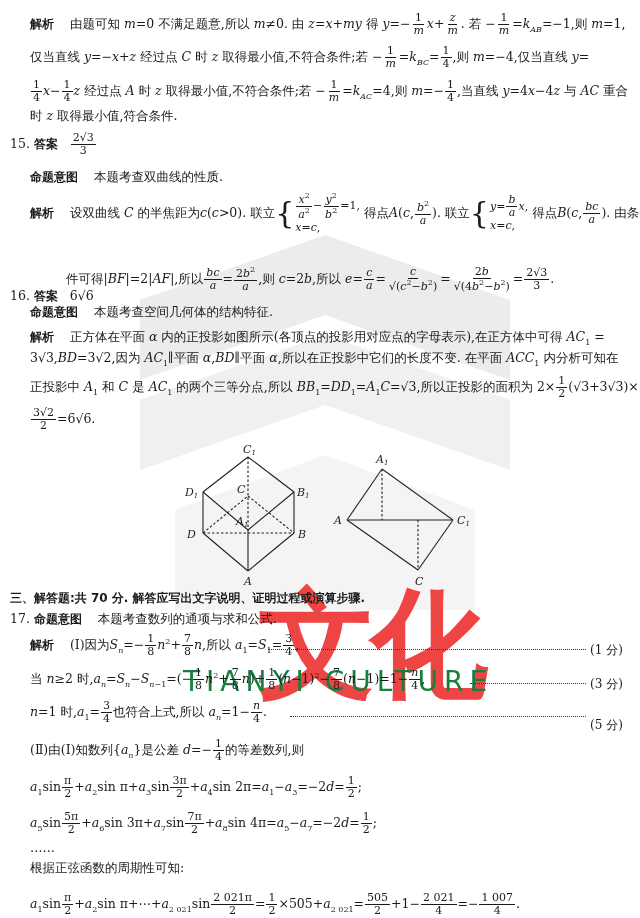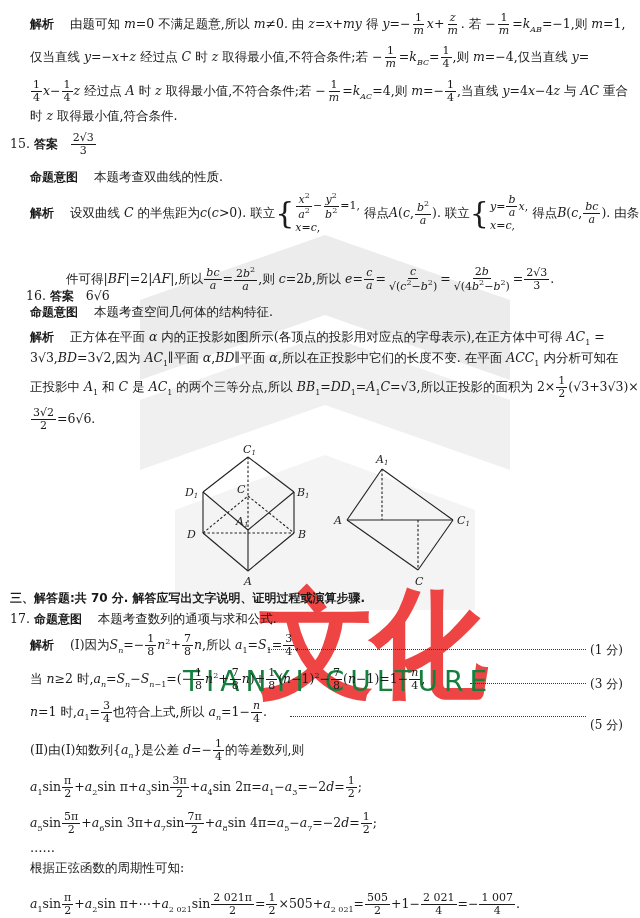--- a/index.html
+++ b/index.html
@@ -152,21 +152,21 @@
       <span class="d">√(<span class="i">c</span><sup>2</sup>−<span class="i">b</span><sup>2</sup>)</span>
     </span>=<span class="frac">
       <span class="n">2<span class="i">b</span></span>
       <span class="d">√(4<span class="i">b</span><sup>2</sup>−<span class="i">b</span><sup>2</sup>)</span>
     </span>=<span class="frac">
       <span class="n">2√3</span>
       <span class="d">3</span>
     </span>.
 </div>
 
-<div class="line" style="left:10px;top:290px;margin-left:16px;">
+<div class="line" style="left:10px;top:290px;">
   <span>16.</span>
   <span class="b">答案</span>&nbsp;&nbsp;
   <span>6√6</span>
 </div>
 
 <div class="line" style="left:30px;top:306px;">
   <span class="b">命题意图</span>&nbsp;&nbsp;&nbsp;
   <span>本题考查空间几何体的结构特征.</span>
 </div>
 

